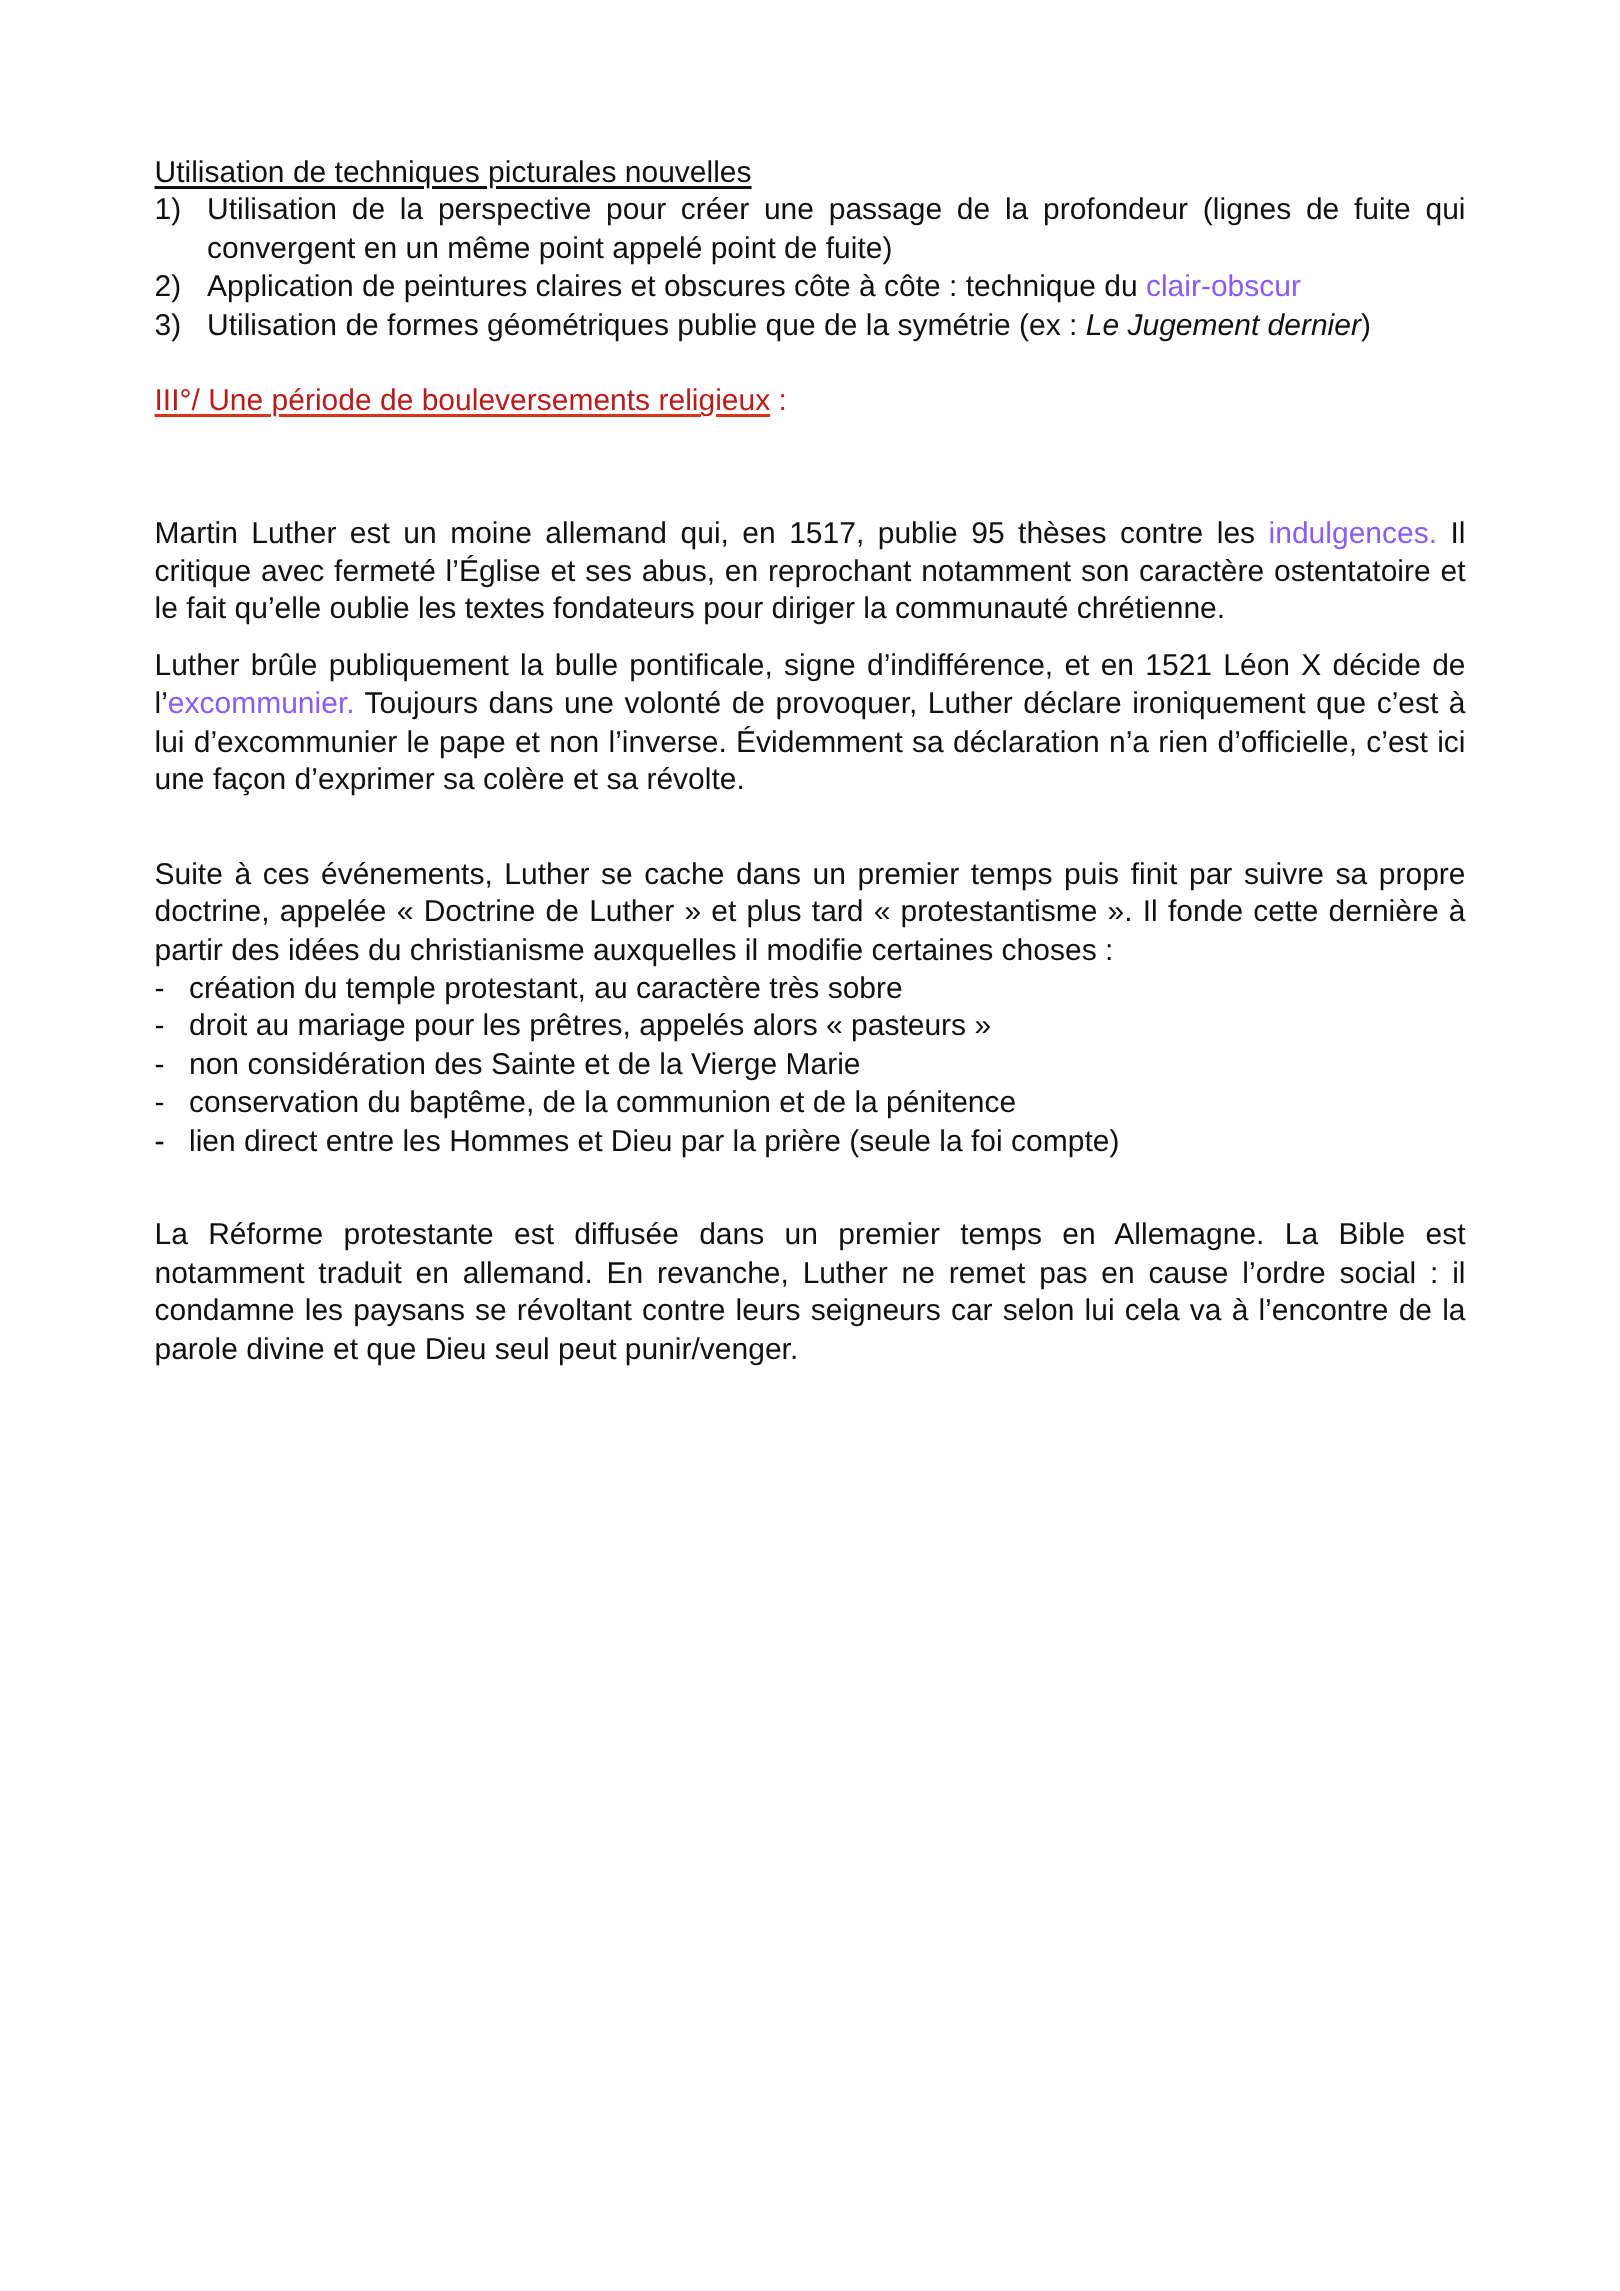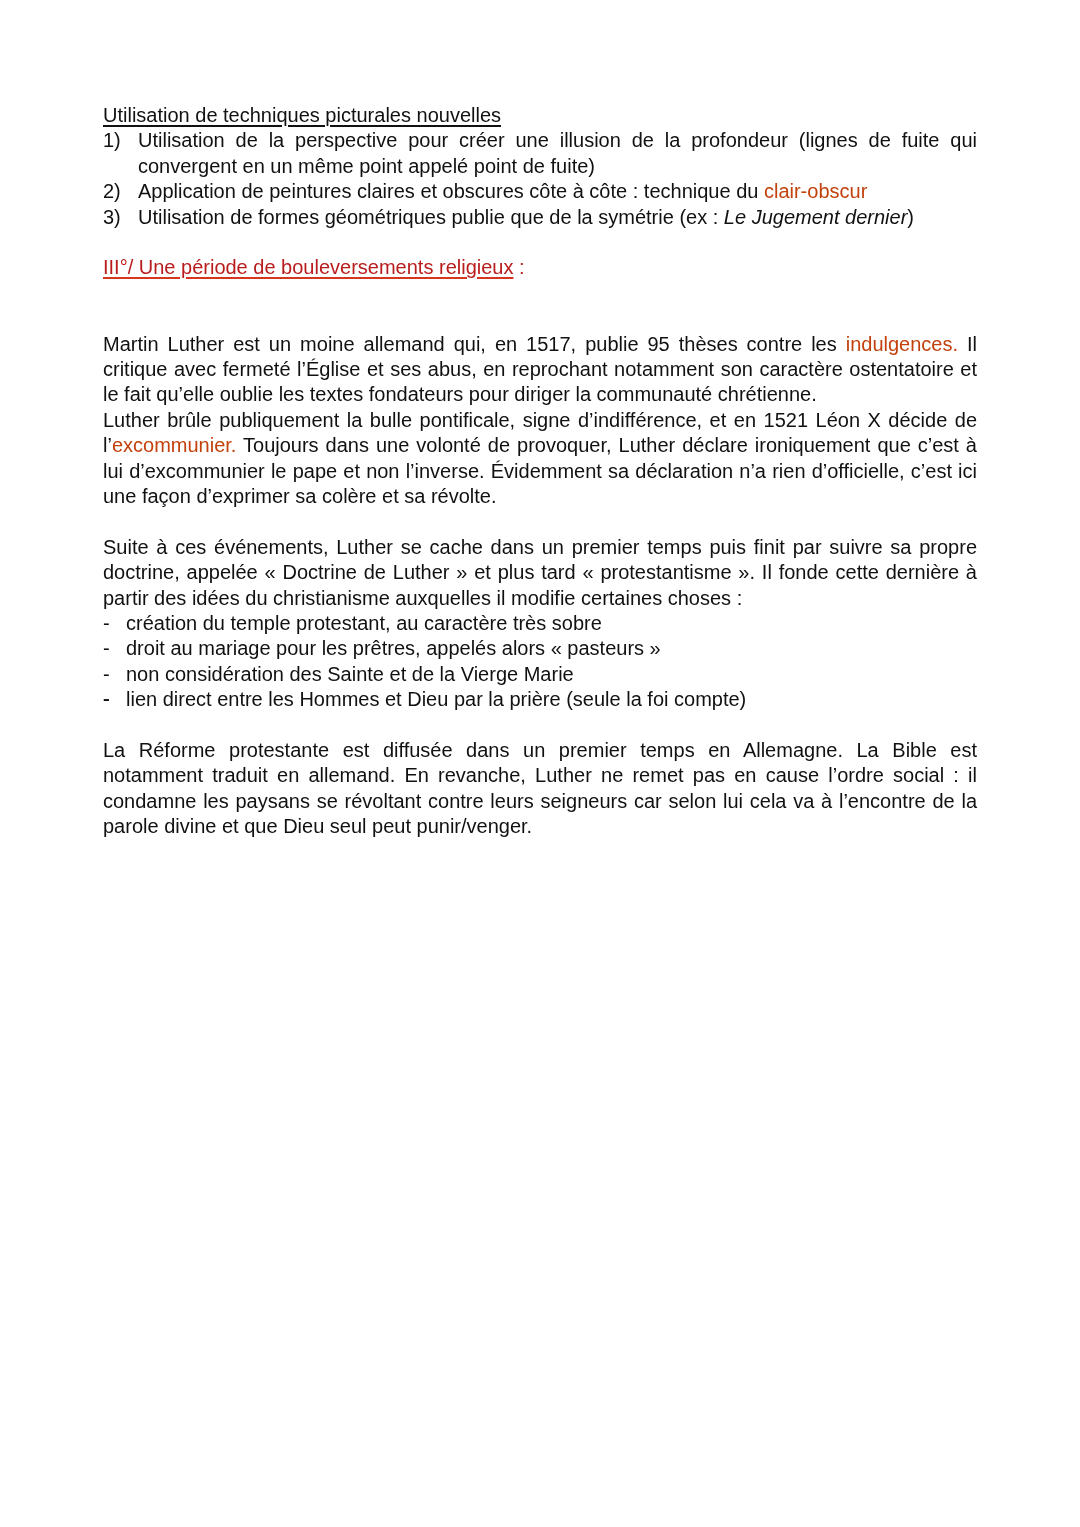--- a/index.html
+++ b/index.html
@@ -1,23 +1,23 @@
 <!DOCTYPE html>
 <html><head>
 <meta charset="utf-8">
 <style>
   html, body { margin: 0; padding: 0; background: #ffffff; }
   body {
     width: 1080px; height: 1527px; position: relative; overflow: hidden;
     font-family: "Liberation Sans", sans-serif; color: #111111;
   }
   .page { position: absolute; left: 103px; top: 103px; width: 874px; font-size: 20px; line-height: 25.4px; }
-  .justify { text-align: justify; text-align-last: left; }
+  .justify { text-align: justify; text-align-last: left; margin-top: 12px; }
   .u { text-decoration: underline; text-underline-offset: 3px; }
-  .red { color: #c2410c; }
+  .red { color: #8b5cf6; }
   .title-red { color: #b91c1c; }
   .title-red .u { text-decoration-color: #d8351e; }
   .bold { font-weight: bold; }
   .numlist { margin: 0; padding: 0; list-style: none; }
   .numlist li { position: relative; padding-left: 35px; }
   .numlist li .num { position: absolute; left: 0; top: 0; }
   .dashlist { margin: 0; padding: 0; list-style: none; }
   .dashlist li { position: relative; padding-left: 23px; }
   .dashlist li .dash { position: absolute; left: 0; top: 0; }
   p { margin: 0; }
@@ -25,21 +25,21 @@
 </style>
 </head>
 <body>
 
 <div class="page">
 
   <p class="u">Utilisation de techniques picturales nouvelles</p>
   <ul class="numlist justify">
     <li>
       <span class="num">1)</span>
-      <span>Utilisation de la perspective pour créer une illusion de la profondeur (lignes de fuite qui convergent en un même point appelé point de fuite)</span>
+      <span>Utilisation de la perspective pour créer une passage de la profondeur (lignes de fuite qui convergent en un même point appelé point de fuite)</span>
     </li>
     <li>
       <span class="num">2)</span>
       <span>Application de peintures claires et obscures côte à côte : technique du </span><span class="red">clair-obscur</span>
     </li>
     <li>
       <span class="num">3)</span>
       <span>Utilisation de formes géométriques publie que de la symétrie (ex : </span><i>Le Jugement dernier</i><span>)</span>
     </li>
   </ul>
@@ -56,21 +56,21 @@
   <p class="justify"><span>Martin Luther est un moine allemand qui, en 1517, publie 95 thèses contre les </span><span class="red">indulgences.</span><span> Il critique avec fermeté l’Église et ses abus, en reprochant notamment son caractère ostentatoire et le fait qu’elle oublie les textes fondateurs pour diriger la communauté chrétienne.</span></p>
   <p class="justify"><span>Luther brûle publiquement la bulle pontificale, signe d’indifférence, et en 1521 Léon X décide de l’</span><span class="red">excommunier.</span><span> Toujours dans une volonté de provoquer, Luther déclare ironiquement que c’est à lui d’excommunier le pape et non l’inverse. Évidemment sa déclaration n’a rien d’officielle, c’est ici une façon d’exprimer sa colère et sa révolte.</span></p>
 
   <div class="gap"></div>
 
   <p class="justify">Suite à ces événements, Luther se cache dans un premier temps puis finit par suivre sa propre doctrine, appelée « Doctrine de Luther » et plus tard « protestantisme ». Il fonde cette dernière à partir des idées du christianisme auxquelles il modifie certaines choses :</p>
   <ul class="dashlist">
     <li><span class="dash">-</span><span>création du temple protestant, au caractère très sobre</span></li>
     <li><span class="dash">-</span><span>droit au mariage pour les prêtres, appelés alors « pasteurs »</span></li>
     <li><span class="dash">-</span><span>non considération des Sainte et de la Vierge Marie</span></li>
-    <li><span class="dash">-</span></li>
+    <li><span class="dash">-</span><span>conservation du baptême, de la communion et de la pénitence</span></li>
     <li><span class="dash">-</span></li>
     <li><span class="dash">-</span><span>lien direct entre les Hommes et Dieu par la prière (seule la foi compte)</span></li>
   </ul>
 
   <div class="gap"></div>
 
   <p class="justify">La Réforme protestante est diffusée dans un premier temps en Allemagne. La Bible est notamment traduit en allemand. En revanche, Luther ne remet pas en cause l’ordre social : il condamne les paysans se révoltant contre leurs seigneurs car selon lui cela va à l’encontre de la parole divine et que Dieu seul peut punir/venger.</p>
 </div>
 
 </body></html>

